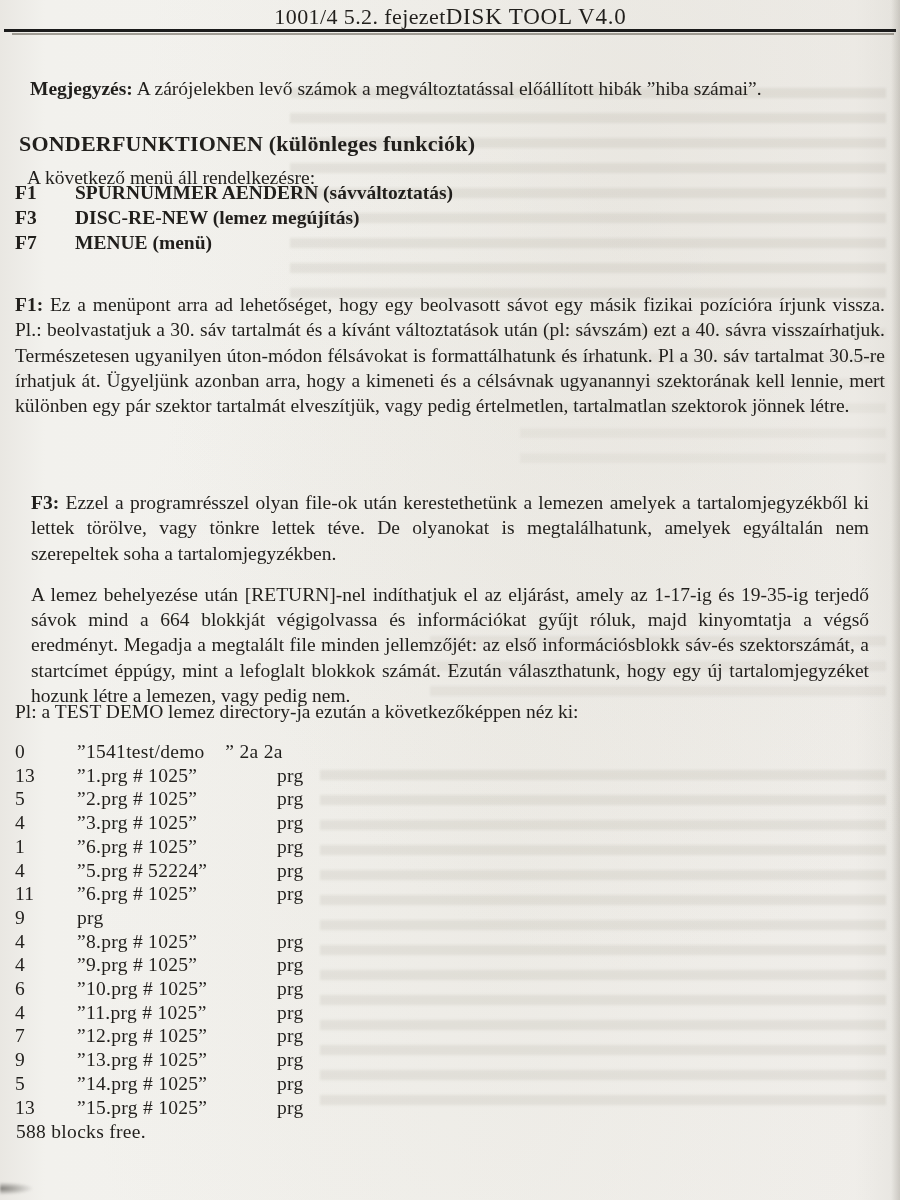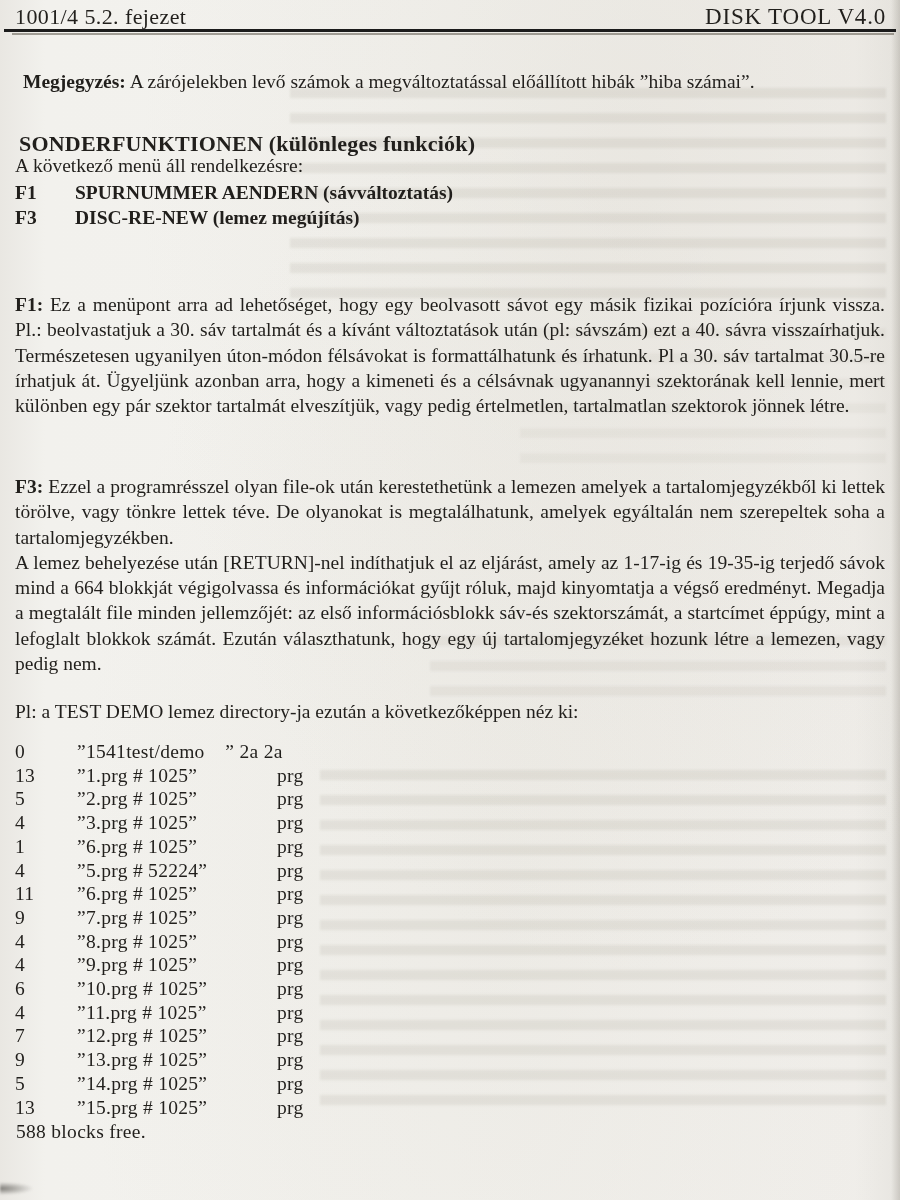--- a/index.html
+++ b/index.html
@@ -33,47 +33,47 @@
   .corner-mark{
     position:absolute;left:0;bottom:5px;width:34px;height:13px;pointer-events:none;
     background:radial-gradient(ellipse at left,rgba(40,38,34,0.55),transparent 70%);
     filter:blur(1px);
   }
   .edge-shade{position:absolute;top:0;right:0;width:9px;height:100%;pointer-events:none;
     background:linear-gradient(90deg,transparent,rgba(120,114,104,0.25));}
 
   .scan-header{
     position:absolute;top:4px;left:15px;right:14px;
-    display:flex;justify-content:space-between;align-items:flex-end;
+    display:flex;justify-content:center;align-items:flex-end;
     font-size:22px;letter-spacing:.4px;
   }
   .scan-header .right{font-size:23px;letter-spacing:.8px;}
   .rule{position:absolute;top:29px;left:4px;right:4px;height:8px;}
   .rule::before{content:"";position:absolute;top:0;left:0;right:0;height:3px;background:var(--rule);}
   .rule::after{content:"";position:absolute;top:4px;left:8px;right:2px;height:2px;
     background:rgba(95,89,78,0.55);filter:blur(0.6px);}
 
-  .note{position:absolute;top:61px;left:15px;width:870px;margin:8px;
+  .note{position:absolute;top:61px;left:15px;width:870px;margin:15px;
     font-size:19.5px;line-height:26px;text-align:justify;}
   .bold{font-weight:bold;}
 
   .section-title{position:absolute;top:127px;left:15px;margin:4px;
     font-size:22px;font-weight:bold;letter-spacing:.2px;}
-  .section-intro{position:absolute;top:155px;left:15px;margin:0;font-size:19.5px;}
+  .section-intro{position:absolute;top:155px;left:15px;margin:12px;font-size:19.5px;}
 
   .menu{position:absolute;top:180px;left:15px;width:870px;
     font-weight:bold;font-size:19.5px;line-height:25px;}
   .menu-row{display:flex;}
   .menu-key{flex:0 0 60px;}
 
   .para{position:absolute;left:15px;width:870px;margin:0;
     font-size:19.5px;line-height:25.3px;text-align:justify;}
   .para-f1{top:292px;}
   .para-f3{top:474px;}
-  .para p{margin:0;}
+  .para p{margin:16px;}
 
   .example{position:absolute;top:701px;left:15px;margin:0;font-size:19.5px;}
 
   .dir{position:absolute;top:740px;left:15px;width:870px;
     font-size:19.5px;line-height:23.7px;letter-spacing:.3px;}
   .dir-row{display:grid;grid-template-columns:62px 200px 1fr;}
   .dir-name{white-space:pre;}
   .dir-footer{margin:1px;}
 
   .page-number{position:absolute;top:1158px;right:62px;font-size:16px;letter-spacing:.5px;margin-top:47px;}
@@ -107,20 +107,24 @@
         <span class="menu-key">F1</span>
         <span class="menu-label">SPURNUMMER AENDERN (sávváltoztatás)</span>
       </div>
 
       <div class="menu-row">
         <span class="menu-key">F3</span>
         <span class="menu-label">DISC-RE-NEW (lemez megújítás)</span>
       </div>
 
 
+      <div class="menu-row">
+        <span class="menu-key">F7</span>
+        <span class="menu-label">MENUE (menü)</span>
+      </div>
     </div>
 
   <p class="para para-f1"><span class="bold">F1:</span><span> Ez a menüpont arra ad lehetőséget, hogy egy beolvasott sávot egy másik fizikai pozícióra írjunk vissza. Pl.: beolvastatjuk a 30. sáv tartalmát és a kívánt változtatások után (pl: sávszám) ezt a 40. sávra visszaírhatjuk. Természetesen ugyanilyen úton-módon félsávokat is formattálhatunk és írhatunk. Pl a 30. sáv tartalmat 30.5-re írhatjuk át. Ügyeljünk azonban arra, hogy a kimeneti és a célsávnak ugyanannyi szektorának kell lennie, mert különben egy pár szektor tartalmát elveszítjük, vagy pedig értelmetlen, tartalmatlan szektorok jönnek létre.</span></p>
 
   <div class="para para-f3">
     <p><span class="bold">F3:</span><span> Ezzel a programrésszel olyan file-ok után kerestethetünk a lemezen amelyek a tartalomjegyzékből ki lettek törölve, vagy tönkre lettek téve. De olyanokat is megtalálhatunk, amelyek egyáltalán nem szerepeltek soha a tartalomjegyzékben.</span></p>
     <p>A lemez behelyezése után [RETURN]-nel indíthatjuk el az eljárást, amely az 1-17-ig és 19-35-ig terjedő sávok mind a 664 blokkját végigolvassa és információkat gyűjt róluk, majd kinyomtatja a végső eredményt. Megadja a megtalált file minden jellemzőjét: az első információsblokk sáv-és szektorszámát, a startcímet éppúgy, mint a lefoglalt blokkok számát. Ezután választhatunk, hogy egy új tartalomjegyzéket hozunk létre a lemezen, vagy pedig nem.</p>
   </div>
 
   <p class="example">Pl: a TEST DEMO lemez directory-ja ezután a következőképpen néz ki:</p>
@@ -165,21 +169,20 @@
         </div>
 
         <div class="dir-row">
           <span class="dir-blocks">11</span>
           <span class="dir-name">”6.prg # 1025”</span>
           <span class="dir-type">prg</span>
         </div>
 
         <div class="dir-row">
           <span class="dir-blocks">9</span>
-          <span class="dir-name">”7.prg # 1025”</span>
           <span class="dir-type">prg</span>
         </div>
 
         <div class="dir-row">
           <span class="dir-blocks">4</span>
           <span class="dir-name">”8.prg # 1025”</span>
           <span class="dir-type">prg</span>
         </div>
 
         <div class="dir-row">

